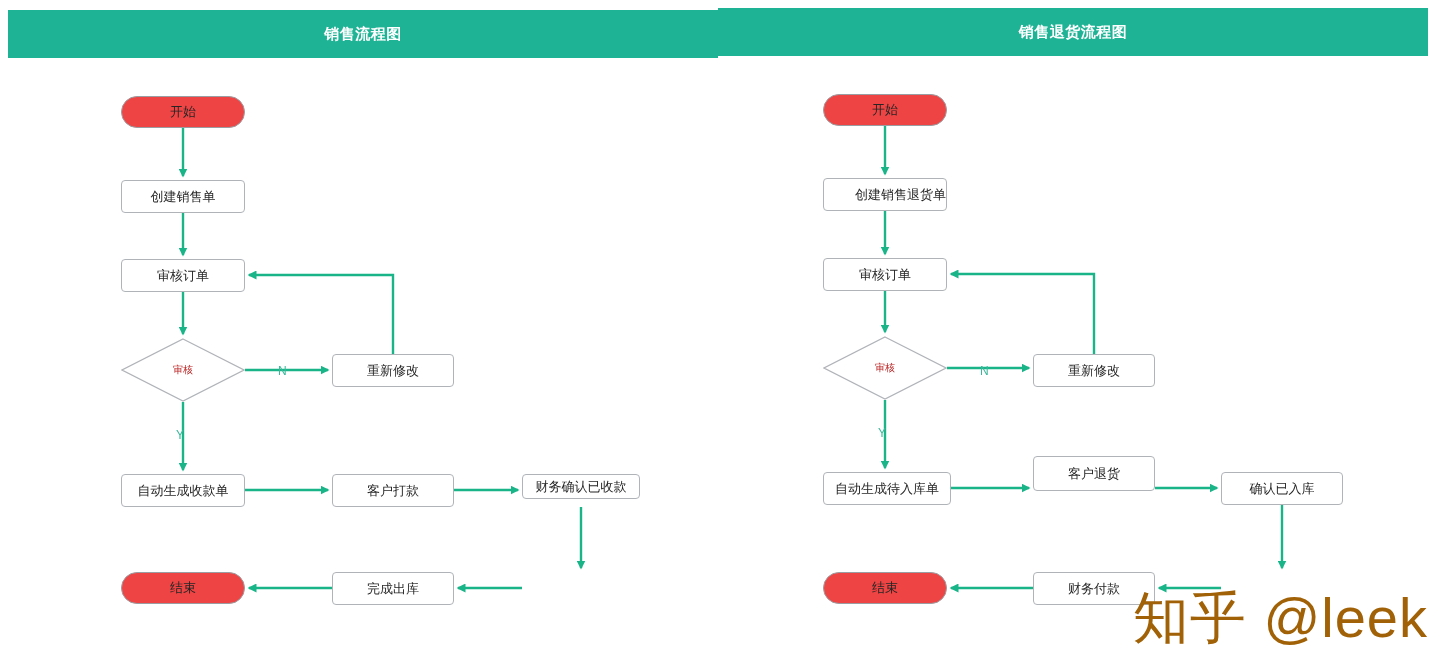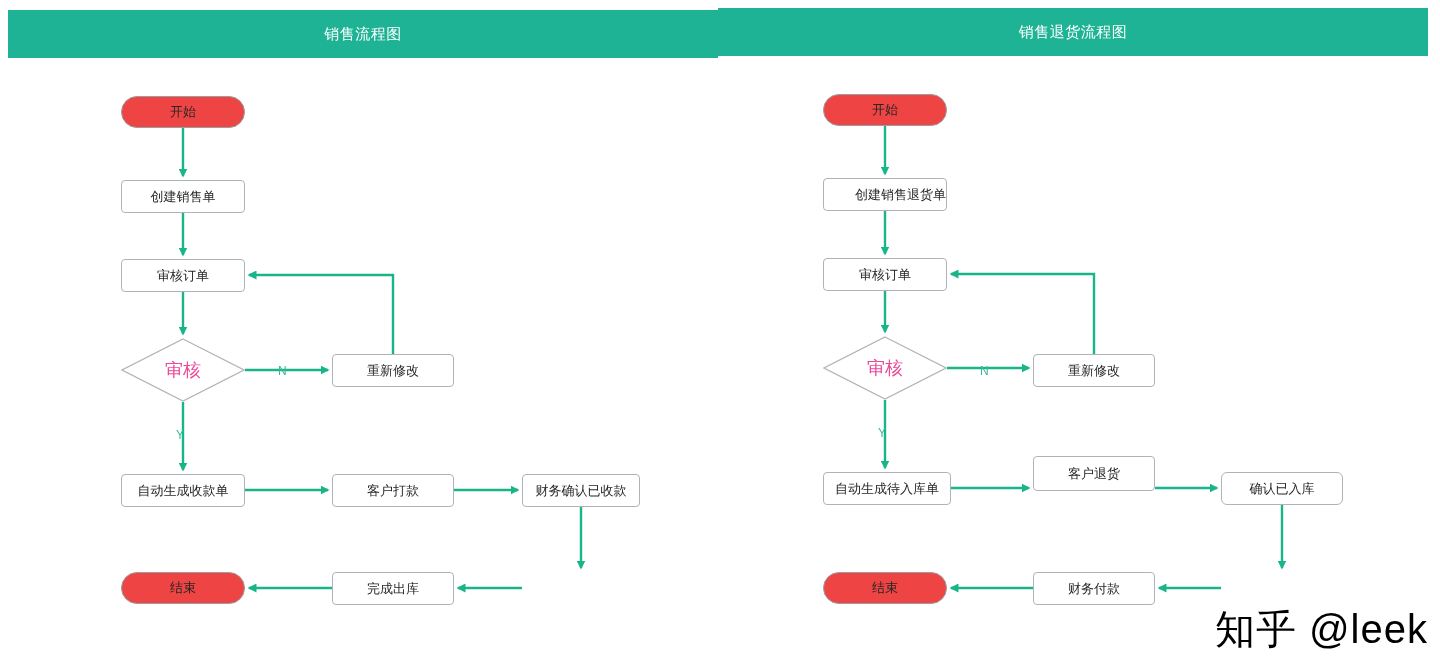--- a/index.html
+++ b/index.html
@@ -35,21 +35,21 @@
   }
   .header-bar.right {
     left: 718px;
     top: 8px;
     width: 710px;
     height: 48px;
   }
   .header-title {
     color: #ffffff;
     font-size: 15px;
-    font-weight: normal;
+    font-weight: bold;
     letter-spacing: 0.5px;
     white-space: nowrap;
   }
   
   .flow-panel {
     position: absolute;
     top: 58px;
     width: 710px;
     height: 607px;
   }
@@ -82,44 +82,44 @@
     border: 1px solid #9a9da1;
     border-radius: 40px;
   }
   .node.decision {
     border: none;
     background: transparent;
   }
   .node.decision .diamond-label {
     position: relative;
     z-index: 2;
-    font-size: 18px;
-    color: #ec4899;
+    font-size: 10px;
+    color: #b91c1c;
   }
   .diamond-shape {
     position: absolute;
     left: 0;
     top: 0;
     width: 100%;
     height: 100%;
   }
   
   .edge-label {
     position: absolute;
     font-size: 12px;
     color: #3bb79a;
     font-family: "Liberation Sans", "DejaVu Sans", sans-serif;
   }
   
   .watermark {
     position: absolute;
     right: 12px;
     bottom: 8px;
-    font-size: 40px;
-    color: #000000;
+    font-size: 56px;
+    color: #a16207;
     font-family: "Liberation Sans", "DejaVu Sans", sans-serif;
     letter-spacing: 1px;
     white-space: nowrap;
     pointer-events: none;
     user-select: none;
   }
 </style>
 </head>
 <body>
 
@@ -172,21 +172,21 @@
     </div>
     <div class="node" style="left:324px;top:296px;width:122px;height:33px;">
       <span>重新修改</span>
     </div>
     <div class="node" style="left:113px;top:416px;width:124px;height:33px;">
       <span>自动生成收款单</span>
     </div>
     <div class="node" style="left:324px;top:416px;width:122px;height:33px;">
       <span>客户打款</span>
     </div>
-    <div class="node" style="left:514px;top:416px;width:118px;height:33px;">
+    <div class="node" style="left:514px;top:416px;width:118px;height:25px;">
       <span>财务确认已收款</span>
     </div>
     <div class="node" style="left:324px;top:514px;width:122px;height:33px;">
       <span>完成出库</span>
     </div>
     <div class="node terminal" style="left:113px;top:514px;width:124px;height:32px;">
       <span>结束</span>
     </div>
 
     <span class="edge-label" style="left:270px;top:306px;">N</span>
@@ -232,21 +232,21 @@
     </div>
     <div class="node" style="left:315px;top:296px;width:122px;height:33px;">
       <span>重新修改</span>
     </div>
     <div class="node" style="left:105px;top:414px;width:128px;height:33px;">
       <span>自动生成待入库单</span>
     </div>
     <div class="node" style="left:315px;top:398px;width:122px;height:35px;">
       <span>客户退货</span>
     </div>
-    <div class="node" style="left:503px;top:414px;width:122px;height:33px;border-radius:6px;">
+    <div class="node" style="left:503px;top:414px;width:122px;height:33px;">
       <span>确认已入库</span>
     </div>
     <div class="node" style="left:315px;top:514px;width:122px;height:33px;">
       <span>财务付款</span>
     </div>
     <div class="node terminal" style="left:105px;top:514px;width:124px;height:32px;">
       <span>结束</span>
     </div>
 
     <span class="edge-label" style="left:262px;top:306px;">N</span>

